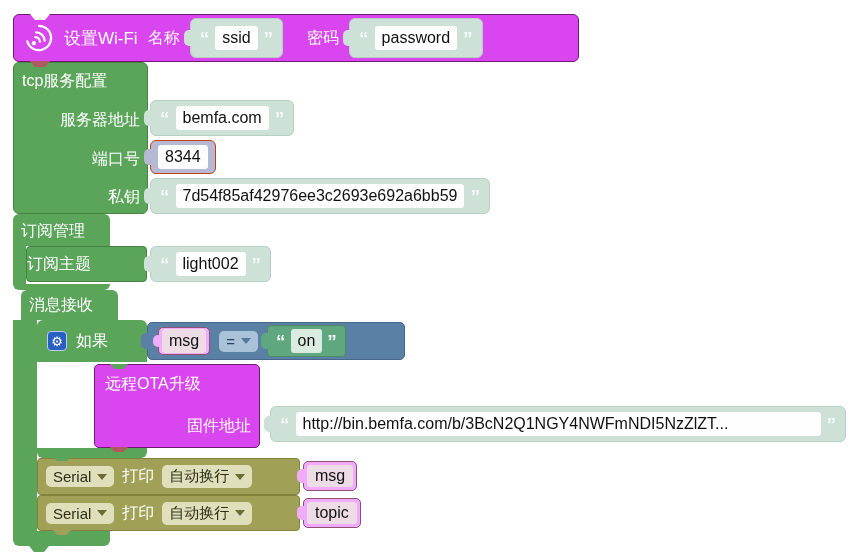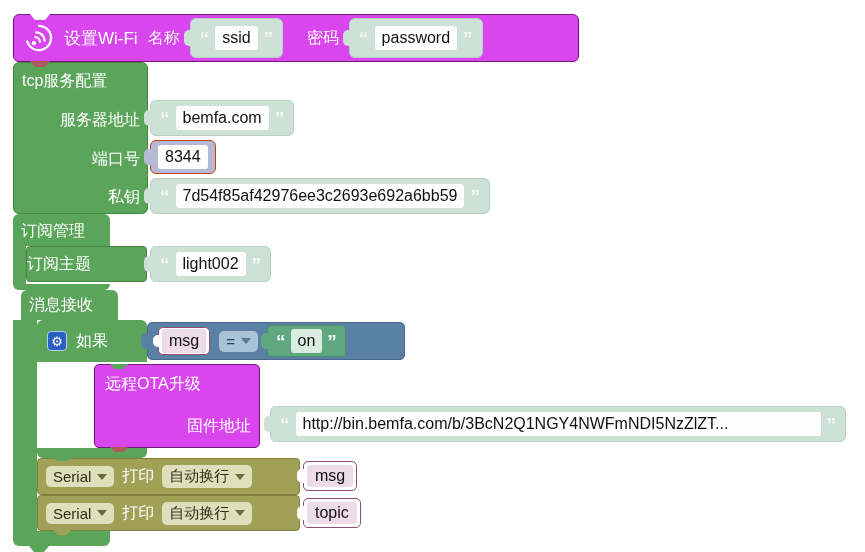--- a/index.html
+++ b/index.html
@@ -6,21 +6,21 @@
   html,body { background:#fff; }
   body { font-family:"Liberation Sans", sans-serif; }
   .canvas { position:relative; width:865px; height:552px; background:#ffffff; overflow:hidden; }
 
   
   .blk { position:absolute; border-radius:6px; }
   .blk-red   { background:#d946ef; border:1px solid #701a75; }
   .blk-green { background:#5ba55b; border:1px solid #478443; }
   .blk-blue  { background:#5b80a5; border:1px solid #47688c; }
   .blk-olive { background:#a0a057; border:1px solid #82823f; }
-  .blk-pink  { background:#ffffff; border:1px solid #8f4f74; }
+  .blk-pink  { background:#f0abfc; border:1px solid #8f4f74; }
   .blk-str   { background:#cde1d7; border:1px solid #b6d0c4; }
   .blk-num   { background:#b6b9d3; border:1px solid #c2410c; }
   .blk-ongreen { background:#5fa87f; border:1px solid #4b8c66; }
 
   .cshape { position:absolute; background:#5ba55b; }
   .cshape.hdr { border-radius:6px 6px 0 0; }
   .cshape.bot { border-radius:0 0 6px 6px; }
 
   .blk-label { color:#ffffff; font-size:16px; white-space:nowrap; }
 

